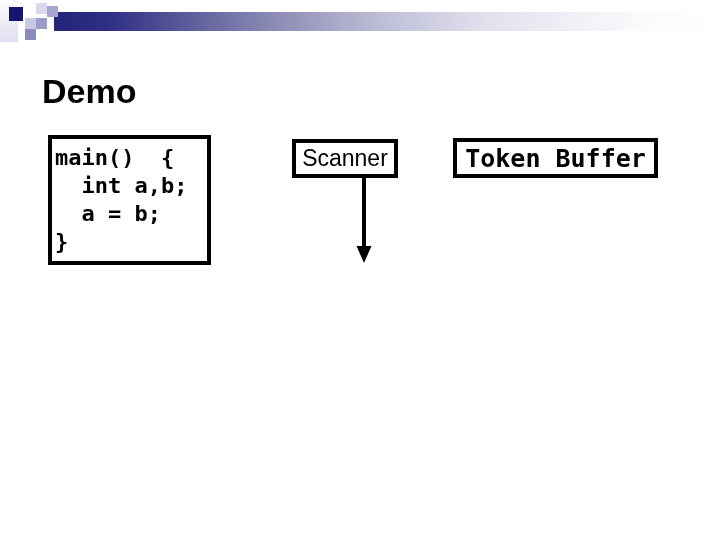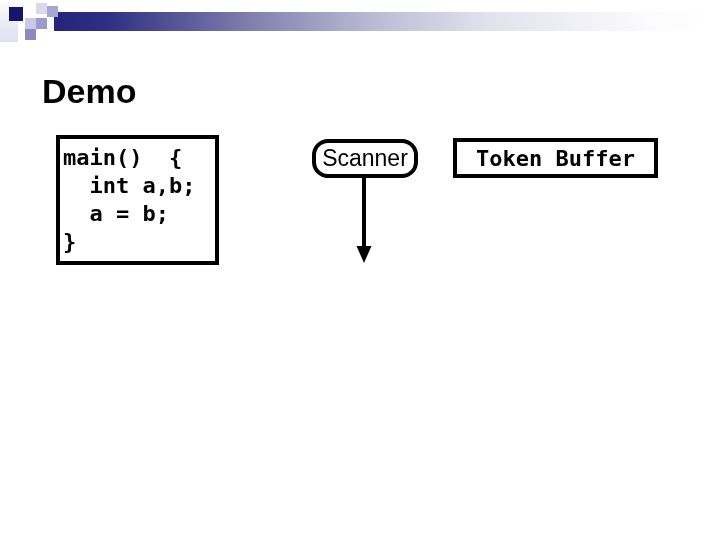--- a/index.html
+++ b/index.html
@@ -38,35 +38,35 @@
 
   
   .box{
     position:absolute;
     background:#ffffff;
     border:4px solid #000;
     box-sizing:border-box;
     display:flex;align-items:center;justify-content:center;
   }
   .code-box{
-    left:56px;top:135px;width:163px;height:130px;
+    left:48px;top:135px;width:163px;height:130px;
     display:block;
   }
   .code-box pre{
     margin:0;padding:5px 0 0 3px;
     font-family:"DejaVu Sans Mono", monospace;
     font-weight:bold;
     font-size:22px;line-height:28px;
     white-space:pre;
   }
-  .scanner-box{left:312px;top:139px;width:106px;height:39px;font-size:23px;border-radius:16px;}
+  .scanner-box{left:292px;top:139px;width:106px;height:39px;font-size:23px;}
   .buffer-box{
     left:453px;top:138px;width:205px;height:40px;
     font-family:"DejaVu Sans Mono", monospace;
-    font-weight:bold;font-size:22px;
+    font-weight:bold;font-size:25px;
   }
   .parser-box{left:318px;top:263px;width:92px;height:40px;font-size:23px;}
 
   .token-label{
     position:absolute;left:397px;top:204px;
     font-size:26px;line-height:30px;color:#000;
   }
 
   .arrow-svg{position:absolute;left:350px;top:177px;width:30px;height:90px;}
 </style>

